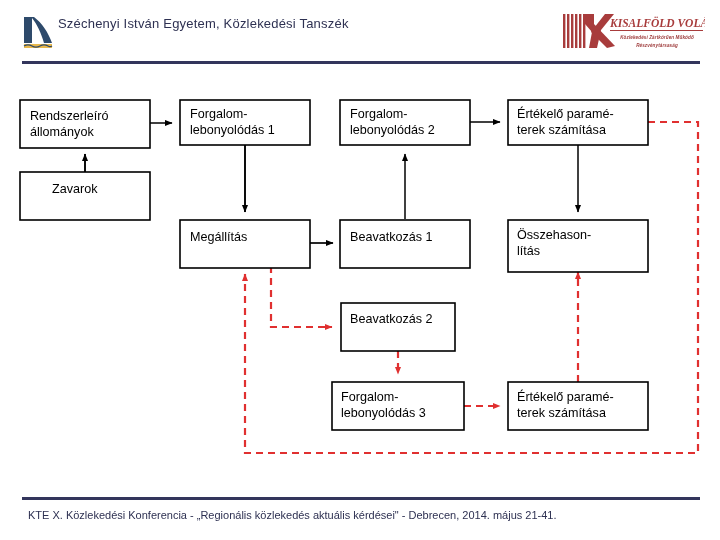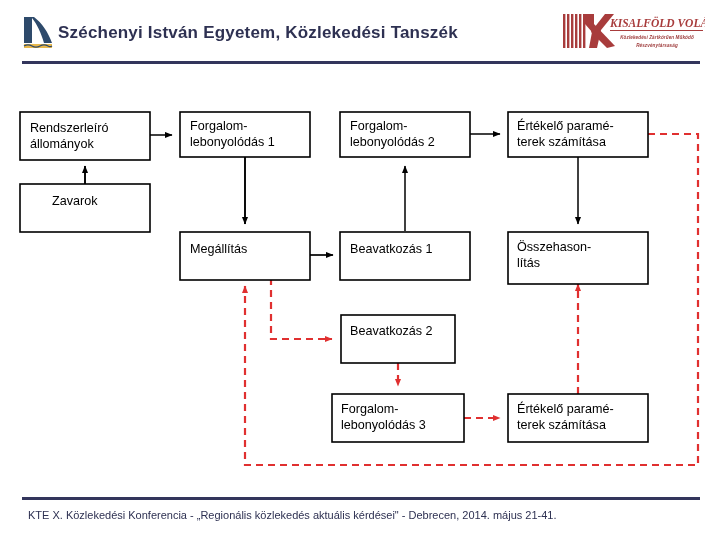--- a/index.html
+++ b/index.html
@@ -23,26 +23,25 @@
     width: 720px; height: 64px;
   }
   #uni-logo {
     position: absolute;
     left: 20px; top: 13px;
     width: 38px; height: 38px;
     background: #ffffff;
   }
   #header-title {
     position: absolute;
-    left: 58px; top: 23px;
-    font-size: 17px;
+    left: 58px; top: 16px;
+    font-size: 13px;
     color: #2e3152;
     letter-spacing: .2px;
     white-space: nowrap;
-    font-weight: bold;
   }
   #volan-logo {
     position: absolute;
     left: 563px; top: 10px;
     width: 142px; height: 44px;
   }
   #volan-tagline1, #volan-tagline2 {
     position: absolute;
     color: #9e3b3b;
     font-size: 4.6px;
@@ -74,21 +73,21 @@
     position: absolute;
     left: 28px; top: 509px;
     font-size: 11px;
     color: #2e3152;
     white-space: nowrap;
   }
 
   
   #diagram {
     position: absolute;
-    left: 0; top: 76px;
+    left: 0; top: 64px;
     width: 650px; height: 433px;
   }
   #diagram svg { display: block; }
 
   .node-label {
     font-family: "Liberation Sans", sans-serif;
     font-size: 12.6px;
     fill: #000000;
   }
 </style>

